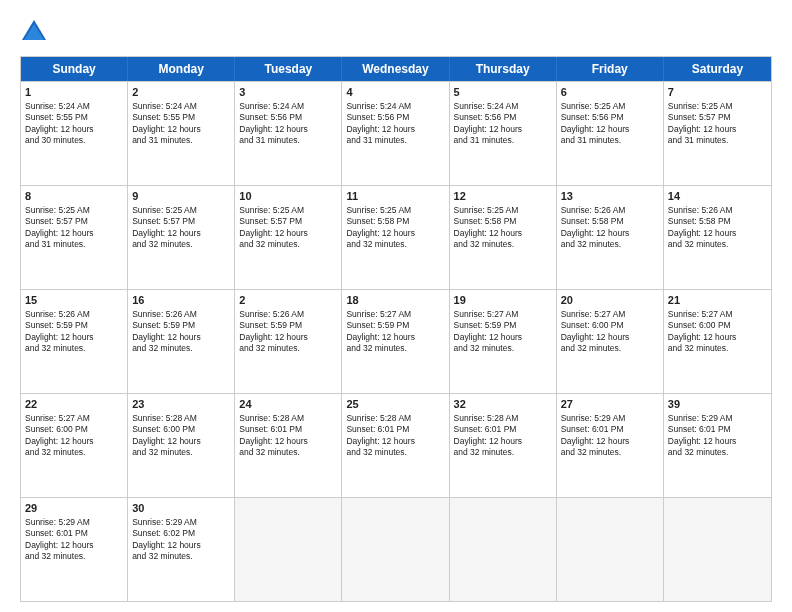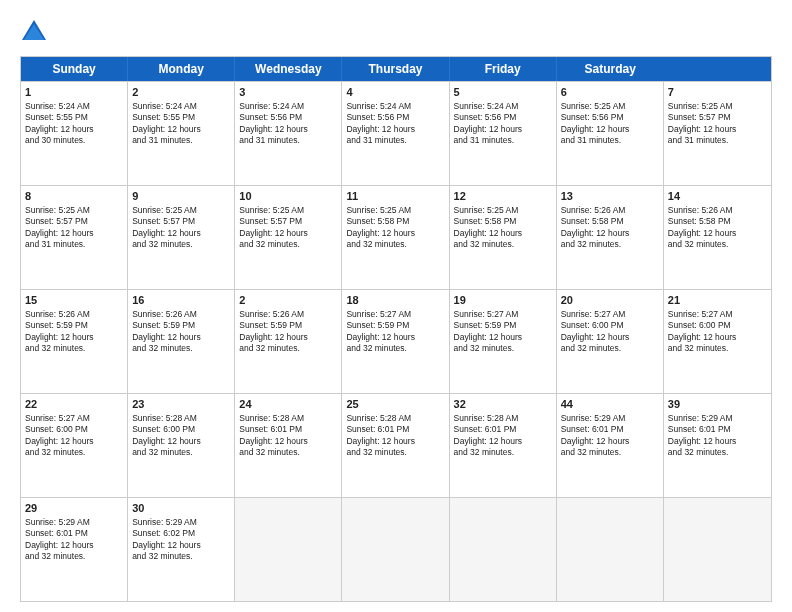--- a/index.html
+++ b/index.html
@@ -127,20 +127,21 @@
     <div class="title-block">
       <div class="month-title"></div>
       <div class="subtitle"></div>
     </div>
   </div>
 
   <div class="calendar">
     <div class="cal-header">
     <div class="cal-header-cell">Sunday</div>
         <div class="cal-header-cell">Monday</div>
+        <div class="cal-header-cell">Tuesday</div>
         <div class="cal-header-cell">Wednesday</div>
         <div class="cal-header-cell">Thursday</div>
         <div class="cal-header-cell">Friday</div>
         <div class="cal-header-cell">Saturday</div>
       </div>
     <div class="cal-body">
     <div class="cal-row">
           <div class="cal-cell"><span class="day-num">1</span>Sunrise: 5:24 AM<br>Sunset: 5:55 PM<br>Daylight: 12 hours<br>and 30 minutes.<br></div>
           <div class="cal-cell"><span class="day-num">2</span>Sunrise: 5:24 AM<br>Sunset: 5:55 PM<br>Daylight: 12 hours<br>and 31 minutes.<br></div>
           <div class="cal-cell"><span class="day-num">3</span>Sunrise: 5:24 AM<br>Sunset: 5:56 PM<br>Daylight: 12 hours<br>and 31 minutes.<br></div>
@@ -166,21 +167,21 @@
           <div class="cal-cell"><span class="day-num">19</span>Sunrise: 5:27 AM<br>Sunset: 5:59 PM<br>Daylight: 12 hours<br>and 32 minutes.<br></div>
           <div class="cal-cell"><span class="day-num">20</span>Sunrise: 5:27 AM<br>Sunset: 6:00 PM<br>Daylight: 12 hours<br>and 32 minutes.<br></div>
           <div class="cal-cell"><span class="day-num">21</span>Sunrise: 5:27 AM<br>Sunset: 6:00 PM<br>Daylight: 12 hours<br>and 32 minutes.<br></div>
         </div>
         <div class="cal-row">
           <div class="cal-cell"><span class="day-num">22</span>Sunrise: 5:27 AM<br>Sunset: 6:00 PM<br>Daylight: 12 hours<br>and 32 minutes.<br></div>
           <div class="cal-cell"><span class="day-num">23</span>Sunrise: 5:28 AM<br>Sunset: 6:00 PM<br>Daylight: 12 hours<br>and 32 minutes.<br></div>
           <div class="cal-cell"><span class="day-num">24</span>Sunrise: 5:28 AM<br>Sunset: 6:01 PM<br>Daylight: 12 hours<br>and 32 minutes.<br></div>
           <div class="cal-cell"><span class="day-num">25</span>Sunrise: 5:28 AM<br>Sunset: 6:01 PM<br>Daylight: 12 hours<br>and 32 minutes.<br></div>
           <div class="cal-cell"><span class="day-num">32</span>Sunrise: 5:28 AM<br>Sunset: 6:01 PM<br>Daylight: 12 hours<br>and 32 minutes.<br></div>
-          <div class="cal-cell"><span class="day-num">44</span>Sunrise: 5:29 AM<br>Sunset: 6:01 PM<br>Daylight: 12 hours<br>and 32 minutes.<br></div>
+          <div class="cal-cell"><span class="day-num">27</span>Sunrise: 5:29 AM<br>Sunset: 6:01 PM<br>Daylight: 12 hours<br>and 32 minutes.<br></div>
           <div class="cal-cell"><span class="day-num">39</span>Sunrise: 5:29 AM<br>Sunset: 6:01 PM<br>Daylight: 12 hours<br>and 32 minutes.<br></div>
         </div>
         <div class="cal-row">
           <div class="cal-cell"><span class="day-num">29</span>Sunrise: 5:29 AM<br>Sunset: 6:01 PM<br>Daylight: 12 hours<br>and 32 minutes.<br></div>
           <div class="cal-cell"><span class="day-num">30</span>Sunrise: 5:29 AM<br>Sunset: 6:02 PM<br>Daylight: 12 hours<br>and 32 minutes.<br></div>
           <div class="cal-cell empty"></div>
           <div class="cal-cell empty"></div>
           <div class="cal-cell empty"></div>
           <div class="cal-cell empty"></div>
           <div class="cal-cell empty"></div>

